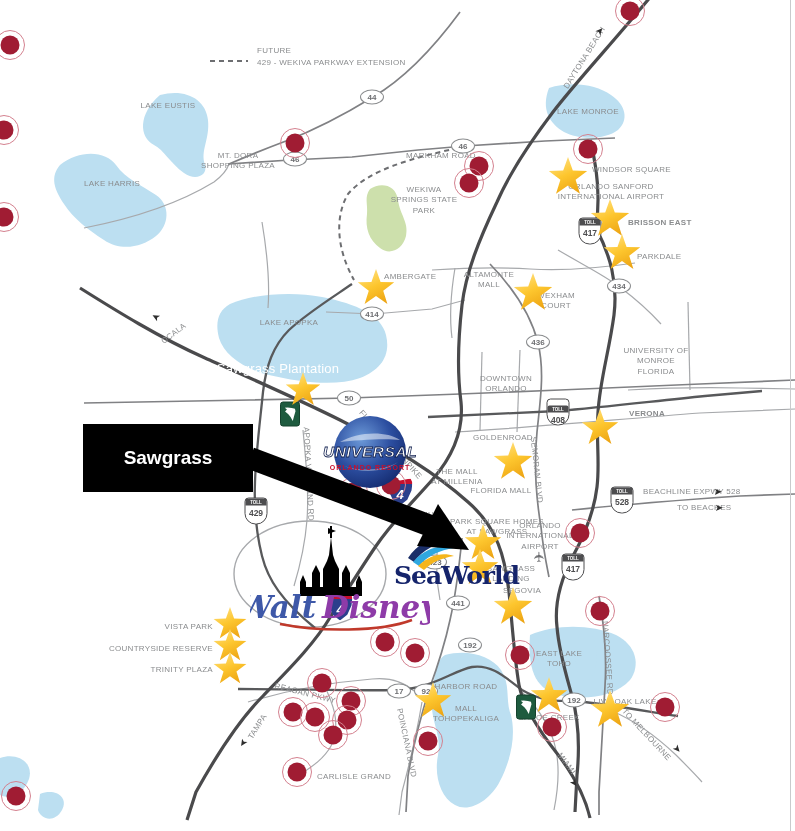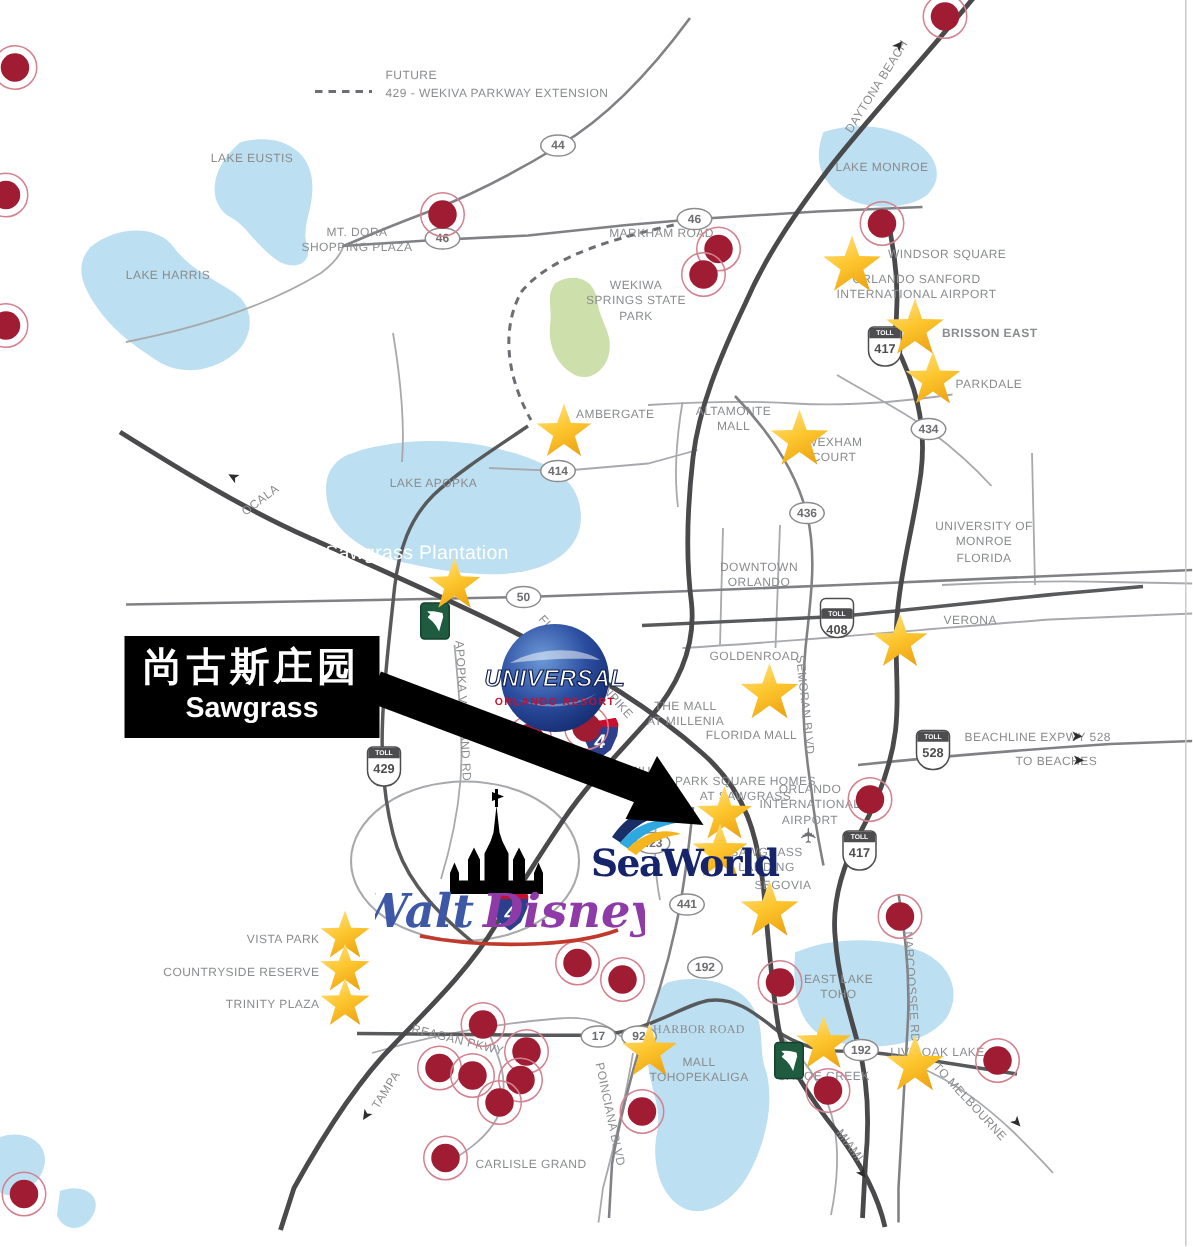--- a/index.html
+++ b/index.html
@@ -144,21 +144,21 @@
 COURT</div>
       <div class="lbl" style="left: 174px; top: 334px; transform: translate(-50%, -50%) rotate(-37deg);">OCALA</div>
       <div class="lbl" style="left: 585px; top: 58px; transform: translate(-50%, -50%) rotate(-58deg);">DAYTONA BEACH</div>
       <div class="lbl" style="left: 289px; top: 323px; transform: translate(-50%, -50%);">LAKE APOPKA</div>
       <div class="lbl white" style="left: 278px; top: 369px; transform: translate(-50%, -50%);">Sawgrass Plantation</div>
       <div class="lbl" style="left: 506px; top: 384px; transform: translate(-50%, -50%);">DOWNTOWN
 ORLANDO</div>
       <div class="lbl" style="left: 656px; top: 362px; transform: translate(-50%, -50%);">UNIVERSITY OF
 MONROE
 FLORIDA</div>
-      <div class="lbl" style="left: 629px; top: 414px; transform: translate(0px, -50%);">VERONA</div>
+      <div class="lbl" style="left: 629px; top: 414px; transform: translate(0px, -50%); font-weight: bold;">VERONA</div>
       <div class="lbl" style="left: 503px; top: 438px; transform: translate(-50%, -50%);">GOLDENROAD</div>
       <div class="lbl" style="left: 536px; top: 470px; transform: translate(-50%, -50%) rotate(84deg);">SEMORAN BLVD</div>
       <div class="lbl" style="left: 390px; top: 445px; transform: translate(-50%, -50%) rotate(48deg);">FLORIDA'S TURNPIKE</div>
       <div class="lbl" style="left: 308px; top: 474px; transform: translate(-50%, -50%) rotate(87deg);">APOPKA VINELAND RD</div>
       <div class="lbl" style="left: 457px; top: 477px; transform: translate(-50%, -50%);">THE MALL
 AT MILLENIA</div>
       <div class="lbl" style="left: 501px; top: 491px; transform: translate(-50%, -50%);">FLORIDA MALL</div>
       <div class="lbl" style="left: 643px; top: 492px; transform: translate(0px, -50%);">BEACHLINE EXPWY 528</div>
       <div class="lbl" style="left: 677px; top: 508px; transform: translate(0px, -50%);">TO BEACHES</div>
       <div class="lbl" style="left: 421px; top: 520px; transform: translate(-50%, -50%);">PREMIUM
@@ -169,21 +169,21 @@
 INTERNATIONAL
 AIRPORT</div>
       <div class="lbl" style="left: 511px; top: 574px; transform: translate(-50%, -50%);">SAWGRASS
 LANDING</div>
       <div class="lbl" style="left: 522px; top: 591px; transform: translate(-50%, -50%);">SEGOVIA</div>
       <div class="lbl" style="left: 213px; top: 627px; transform: translate(-100%, -50%);">VISTA PARK</div>
       <div class="lbl" style="left: 213px; top: 649px; transform: translate(-100%, -50%);">COUNTRYSIDE RESERVE</div>
       <div class="lbl" style="left: 213px; top: 670px; transform: translate(-100%, -50%);">TRINITY PLAZA</div>
       <div class="lbl" style="left: 559px; top: 659px; transform: translate(-50%, -50%);">EAST LAKE
 TOHO</div>
-      <div class="lbl" style="left: 466px; top: 687px; transform: translate(-50%, -50%); font-family: Liberation Serif, serif;">HARBOR ROAD</div>
+      <div class="lbl" style="left: 466px; top: 687px; transform: translate(-50%, -50%);">HARBOR ROAD</div>
       <div class="lbl" style="left: 466px; top: 714px; transform: translate(-50%, -50%);">MALL
 TOHOPEKALIGA</div>
       <div class="lbl" style="left: 305px; top: 694px; transform: translate(-50%, -50%) rotate(14deg);">REAGAN PKWY</div>
       <div class="lbl" style="left: 258px; top: 727px; transform: translate(-50%, -50%) rotate(-58deg);">TAMPA</div>
       <div class="lbl" style="left: 406px; top: 743px; transform: translate(-50%, -50%) rotate(78deg);">POINCIANA BLVD</div>
       <div class="lbl" style="left: 607px; top: 658px; transform: translate(-50%, -50%) rotate(86deg);">NARCOOSSEE RD</div>
       <div class="lbl" style="left: 549px; top: 718px; transform: translate(-50%, -50%);">CANOE CREEK</div>
       <div class="lbl" style="left: 625px; top: 702px; transform: translate(-50%, -50%);">LIVE OAK LAKE</div>
       <div class="lbl" style="left: 646px; top: 735px; transform: translate(-50%, -50%) rotate(47deg);">TO MELBOURNE</div>
       <div class="lbl" style="left: 566px; top: 764px; transform: translate(-50%, -50%) rotate(53deg);">MIAMI</div>
@@ -316,18 +316,17 @@
     </g>
     <text x="2" y="52" font-family="DejaVu Serif,serif" font-size="25" font-weight="bold" fill="#15246b" letter-spacing="-1">SeaWorld</text>
   </svg>
 
   <svg id="arrow-svg" width="795" height="831" viewBox="0 0 795 831" style="pointer-events:none">
     <polygon points="253.9,447.7 439.9,517.7 432.1,538.3 246.1,468.3" fill="#000"></polygon>
     <polygon points="438,504 469,550 417,546" fill="#000"></polygon>
   </svg>
 
   <div id="callout">
-    <span class="zh">尚古斯庄园</span>
     <span class="en">Sawgrass</span>
   </div>
 
   <div id="frame-right"></div>
 </div>
 
 </body></html>

